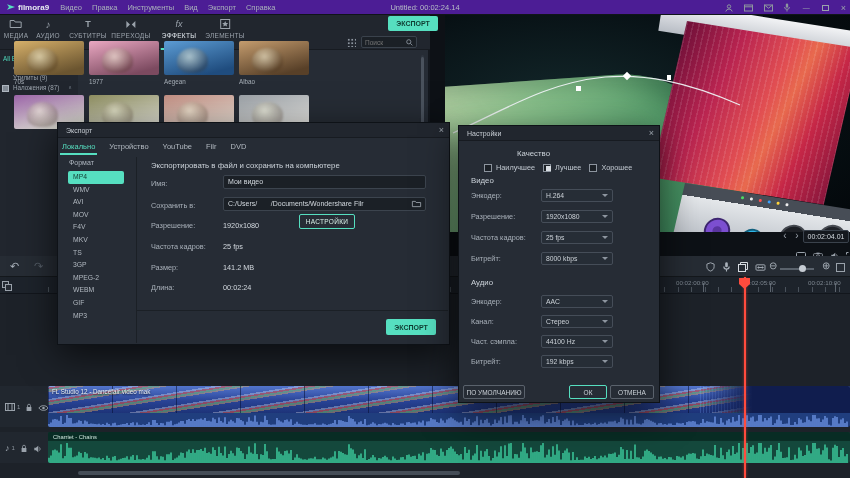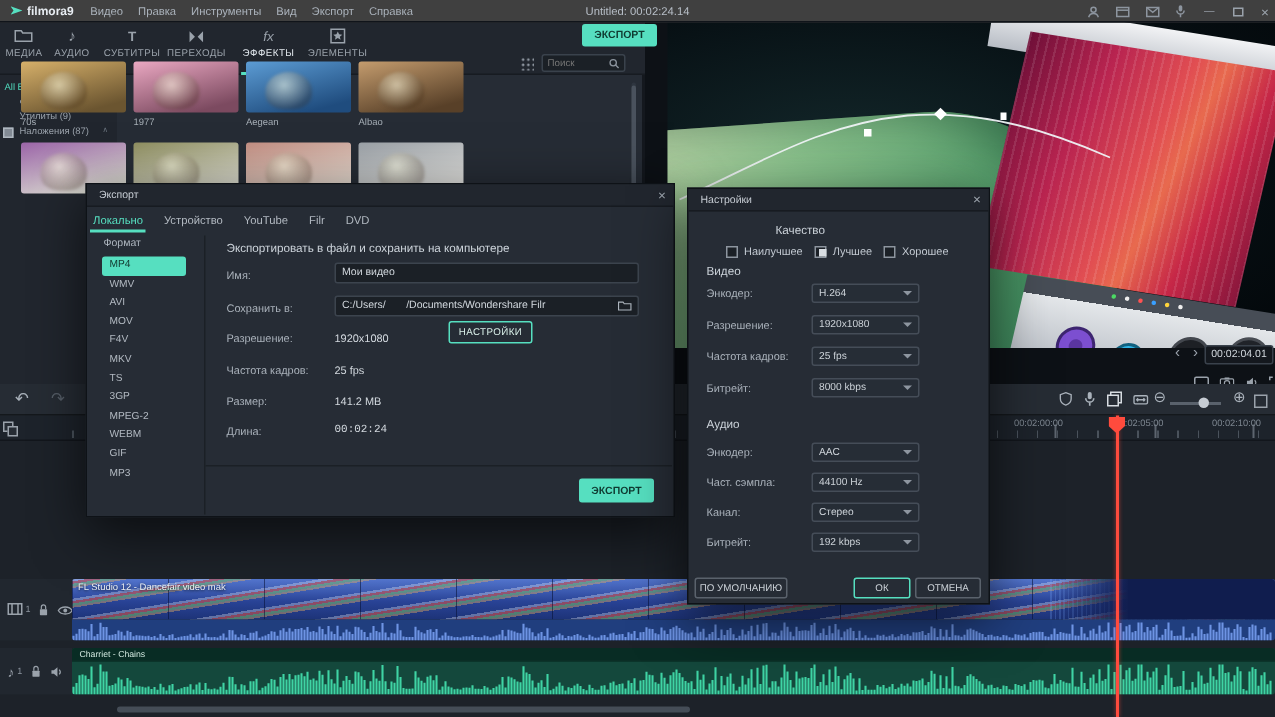--- a/index.html
+++ b/index.html
@@ -1,21 +1,21 @@
 <!DOCTYPE html>
 <html><head>
 <meta charset="utf-8">
 <style>
   html,body{margin:0;padding:0;background:#000;}
   *{box-sizing:border-box;font-family:"Liberation Sans",sans-serif;cursor:default;}
   #stage{position:relative;width:850px;height:478px;background:#1d2229;overflow:hidden;color:#c3cad2;}
   .abs{position:absolute;}
 
   
-  #titlebar{left:0;top:0;width:850px;height:15px;background:#404040;border-bottom:1px solid #10141a;display:flex;align-items:center;z-index:70;}
+  #titlebar{left:0;top:0;width:850px;height:15px;background:#4c1d95;border-bottom:1px solid #10141a;display:flex;align-items:center;z-index:70;}
   #logo{display:flex;align-items:center;gap:3px;padding:0 6px 0 7px;}
   #logo .mark{width:8px;height:8px;background:#56dfc0;clip-path:polygon(0 15%,100% 50%,0 85%,25% 50%);}
   #logo .name{font-size:8px;font-weight:bold;color:#e7ecf1;}
   .menu-item{font-size:7.5px;color:#aab2bb;padding:0 5px;}
   #win-title{position:absolute;left:50%;transform:translateX(-50%);font-size:7.5px;color:#b7bec7;}
   #tb-icons{position:absolute;right:60px;top:0;height:15px;display:flex;align-items:center;gap:11px;color:#8d959f;}
   #tb-icons svg{display:block;}
   #win-ctrl{position:absolute;right:4px;top:0;height:15px;display:flex;align-items:center;gap:12px;color:#9aa2ab;font-size:9px;}
   #win-ctrl .restore{width:7px;height:6px;border:1px solid #9aa2ab;}
 
@@ -508,21 +508,21 @@
         </svg>
       </div>
     <span class="exp-row" style="top:98px;">Разрешение:</span>
     <span class="exp-val" style="top:98px;">1920x1080</span>
     <div id="settings-btn">НАСТРОЙКИ</div>
     <span class="exp-row" style="top:119px;">Частота кадров:</span>
     <span class="exp-val" style="top:119px;">25 fps</span>
     <span class="exp-row" style="top:140px;">Размер:</span>
     <span class="exp-val" style="top:140px;">141.2 MB</span>
     <span class="exp-row" style="top:160px;">Длина:</span>
-    <span class="exp-val" style="top:160px;font-family:Liberation Mono, monospace;">00:02:24</span>
+    <span class="exp-val" style="top:160px;">00:02:24</span>
     <div id="exp-footer-line"></div>
     <div id="export-btn">ЭКСПОРТ</div>
   </div>
 
   <div id="settings-dialog" class="abs dialog">
     <div class="dlg-title">Настройки</div>
     <span class="dlg-close">×</span>
     <span class="sec-label" style="top:23px;padding-left:46px;">Качество</span>
     <div id="quality-row">
 
@@ -581,31 +581,31 @@
 
         <div class="srow">
           <span class="slab">Энкодер:</span>
           <div class="sdrop">
             <span>AAC</span>
             <i class="caret"></i>
           </div>
         </div>
 
         <div class="srow">
+          <span class="slab">Канал:</span>
+          <div class="sdrop">
+            <span>Стерео</span>
+            <i class="caret"></i>
+          </div>
+        </div>
+
+        <div class="srow">
           <span class="slab">Част. сэмпла:</span>
           <div class="sdrop">
             <span>44100 Hz</span>
-            <i class="caret"></i>
-          </div>
-        </div>
-
-        <div class="srow">
-          <span class="slab">Канал:</span>
-          <div class="sdrop">
-            <span>Стерео</span>
             <i class="caret"></i>
           </div>
         </div>
 
         <div class="srow">
           <span class="slab">Битрейт:</span>
           <div class="sdrop">
             <span>192 kbps</span>
             <i class="caret"></i>
           </div>

